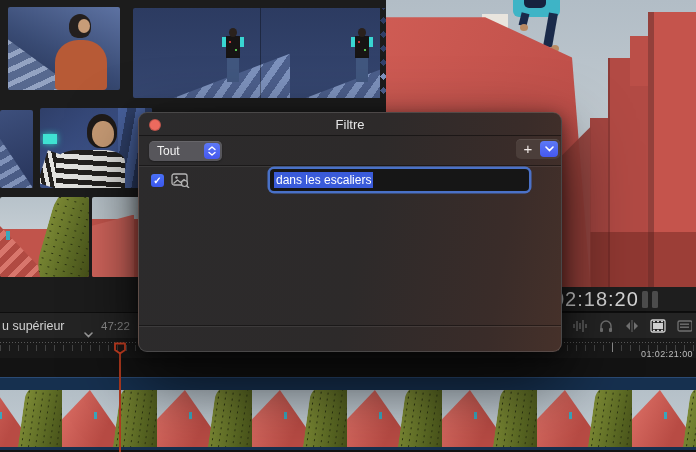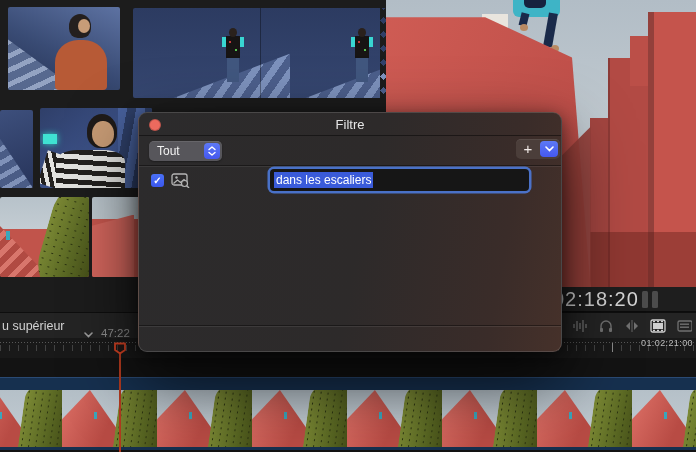--- a/index.html
+++ b/index.html
@@ -102,30 +102,30 @@
   .tc-bar { position:absolute; left:386px; top:287px; width:310px; height:25px; background:#1e1e1e; border-bottom:1px solid #0c0c0c; }
   .tc-big { position:absolute; left:167px; top:1px; font-size:20px; font-weight:300; letter-spacing:1px; color:#d6d6d6; }
   .pause-ind { position:absolute; left:256px; top:4px; width:18px; height:17px; }
   .pause-ind span { position:absolute; top:0; width:6px; height:17px; background:#4c4c4c; border-radius:1.5px; }
   .pause-ind span:last-child { left:10px; }
 
   
   .tl-header { position:absolute; left:0; top:312px; width:696px; height:26px; background:#242424; border-top:1px solid #0e0e0e; }
   .project-name { position:absolute; left:2px; top:6px; font-size:12.5px; color:#d2d2d2; }
   .project-chevron { position:absolute; left:84px; top:11px; }
-  .project-duration { position:absolute; left:101px; top:14px; font-size:11.5px; color:#8d8d8d; }
+  .project-duration { position:absolute; left:101px; top:7px; font-size:11.5px; color:#8d8d8d; }
   .tl-icons { position:absolute; right:3px; top:4px; display:flex; gap:7px; align-items:center; }
   .tl-icons .ic { width:19px; height:18px; display:flex; align-items:center; justify-content:center; opacity:.75; }
   .tl-icons .ic.bright { opacity:1; }
 
   .ruler { position:absolute; left:0; top:338px; width:696px; height:20px; background:#191919;
     background-image:repeating-linear-gradient(90deg,#575757 0 1px,transparent 1px 3px),
                      repeating-linear-gradient(90deg,#434343 0 1px,transparent 1px 9px);
     background-size:100% 1px,100% 6px; background-position:0 4px,0 7px; background-repeat:no-repeat; }
-  .ruler-tc { position:absolute; right:3px; top:0; font-size:9px; letter-spacing:.4px; color:#bdbdbd; }
+  .ruler-tc { position:absolute; right:3px; top:11px; font-size:9px; letter-spacing:.4px; color:#bdbdbd; }
   .ruler-tc-sep { position:absolute; right:83px; top:5px; width:1px; height:9px; background:#8a8a8a; }
 
   .tl-body { position:absolute; left:0; top:358px; width:696px; height:94px; background:#131313; }
   .clip-bar-top { position:absolute; left:0; top:19px; width:696px; height:13px; background:#16304f; border-top:1px solid #2a4a74; }
   .filmstrip { position:absolute; left:0; top:32px; width:696px; height:57px; overflow:hidden; background:#b9c3ca; }
   .frame { position:absolute; top:0; width:95px; height:57px; background:linear-gradient(180deg,#b5c0c8 0%,#c4cdd3 100%); overflow:hidden; }
   .frame .wedge { position:absolute; left:-6%; top:0; width:68%; height:100%;
     background:linear-gradient(115deg,#d4675e 25%,#b84b44 75%);
     clip-path:polygon(0 62%,52% 0,100% 78%,100% 100%,0 100%); }
   .frame .steps { position:absolute; left:0; bottom:0; width:58%; height:30%;

